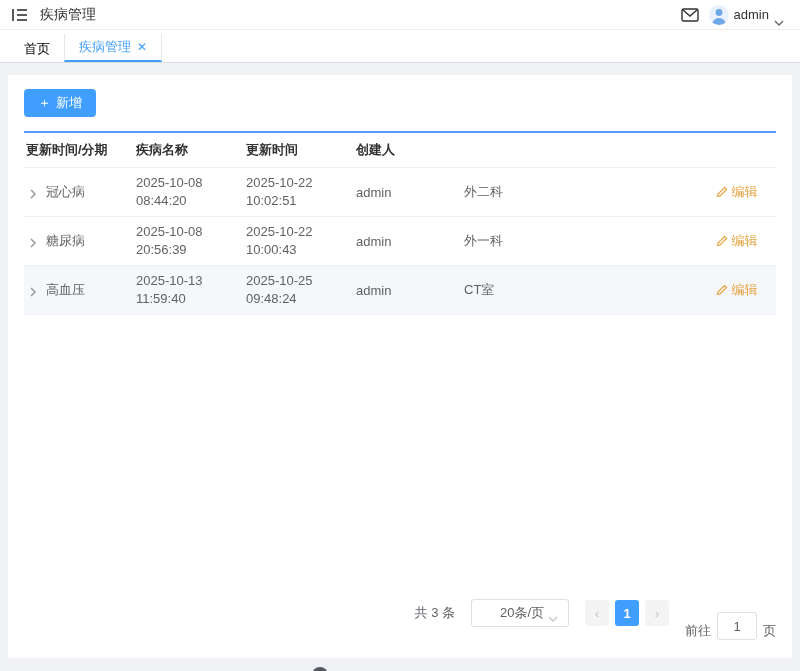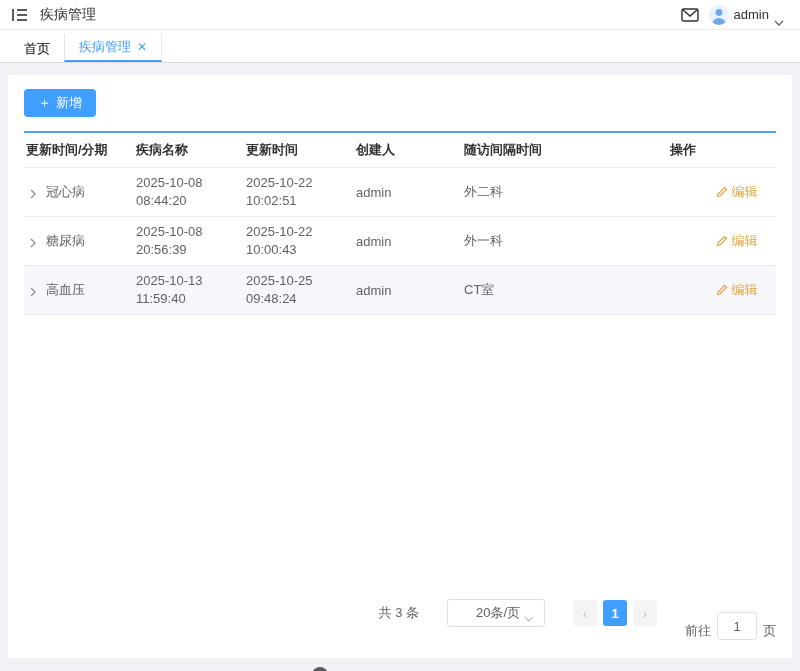--- a/index.html
+++ b/index.html
@@ -50,21 +50,21 @@
   .c5 { width:107px; } .c6 { width:128px; }
   .c7 { flex:1; text-align:center; }
   .dt { display:block; line-height:18px; }
   .expand-icon { width:10px; height:10px; cursor:pointer; flex:none; }
   .edit-btn { color:#e6a23c; cursor:pointer; display:inline-flex; align-items:center;
     gap:4px; font-size:13px; background:none; border:none; font-family:inherit; }
   .pencil-icon { width:12px; height:12px; }
 
   
   .pager-bar { margin-top:auto; display:flex; align-items:center; justify-content:flex-end;
-    gap:28px; font-size:13px; color:#606266; padding:6px 0 8px 0; }
+    gap:16px; font-size:13px; color:#606266; padding:6px 0 8px 0; }
   .page-size-select { width:98px; height:28px; border:1px solid #dcdfe6; border-radius:3px;
     display:flex; align-items:center; justify-content:space-between; padding:0 10px 0 28px;
     color:#606266; cursor:pointer; background:#fff; }
   .sel-caret { width:10px; height:6px; }
   .pg-btn { width:24px; height:26px; background:#f4f4f5; border-radius:3px; border:none;
     color:#c0c4cc; display:flex; align-items:center; justify-content:center; cursor:pointer; }
   .pg-num { width:24px; height:26px; background:#409eff; color:#fff; border-radius:3px;
     display:flex; align-items:center; justify-content:center; font-weight:bold; cursor:pointer; }
   .goto-input { width:40px; height:28px; border:1px solid #dcdfe6; border-radius:3px;
     text-align:center; font-size:13px; color:#606266; font-family:inherit; }
@@ -131,22 +131,20 @@
       <span class="plus">＋</span>
       <span>新增</span>
     </button>
 
     <div class="table">
       <div class="t-row t-head">
         <div class="cell c1">更新时间/分期</div>
         <div class="cell c2">疾病名称</div>
         <div class="cell c3">更新时间</div>
         <div class="cell c4">创建人</div>
-        <div class="cell c6">随访间隔时间</div>
-        <div class="cell c7">操作</div>
       </div>
 
       <div class="t-row t-body-row">
         <div class="cell c1">
           <span class="expand-icon">
             <svg viewBox="0 0 10 10" width="10" height="10">
                 <path d="M3 1 L7 5 L3 9" fill="none" stroke="#909399" stroke-width="1.4"></path>
               </svg>
           </span>
           <span>冠心病</span>

